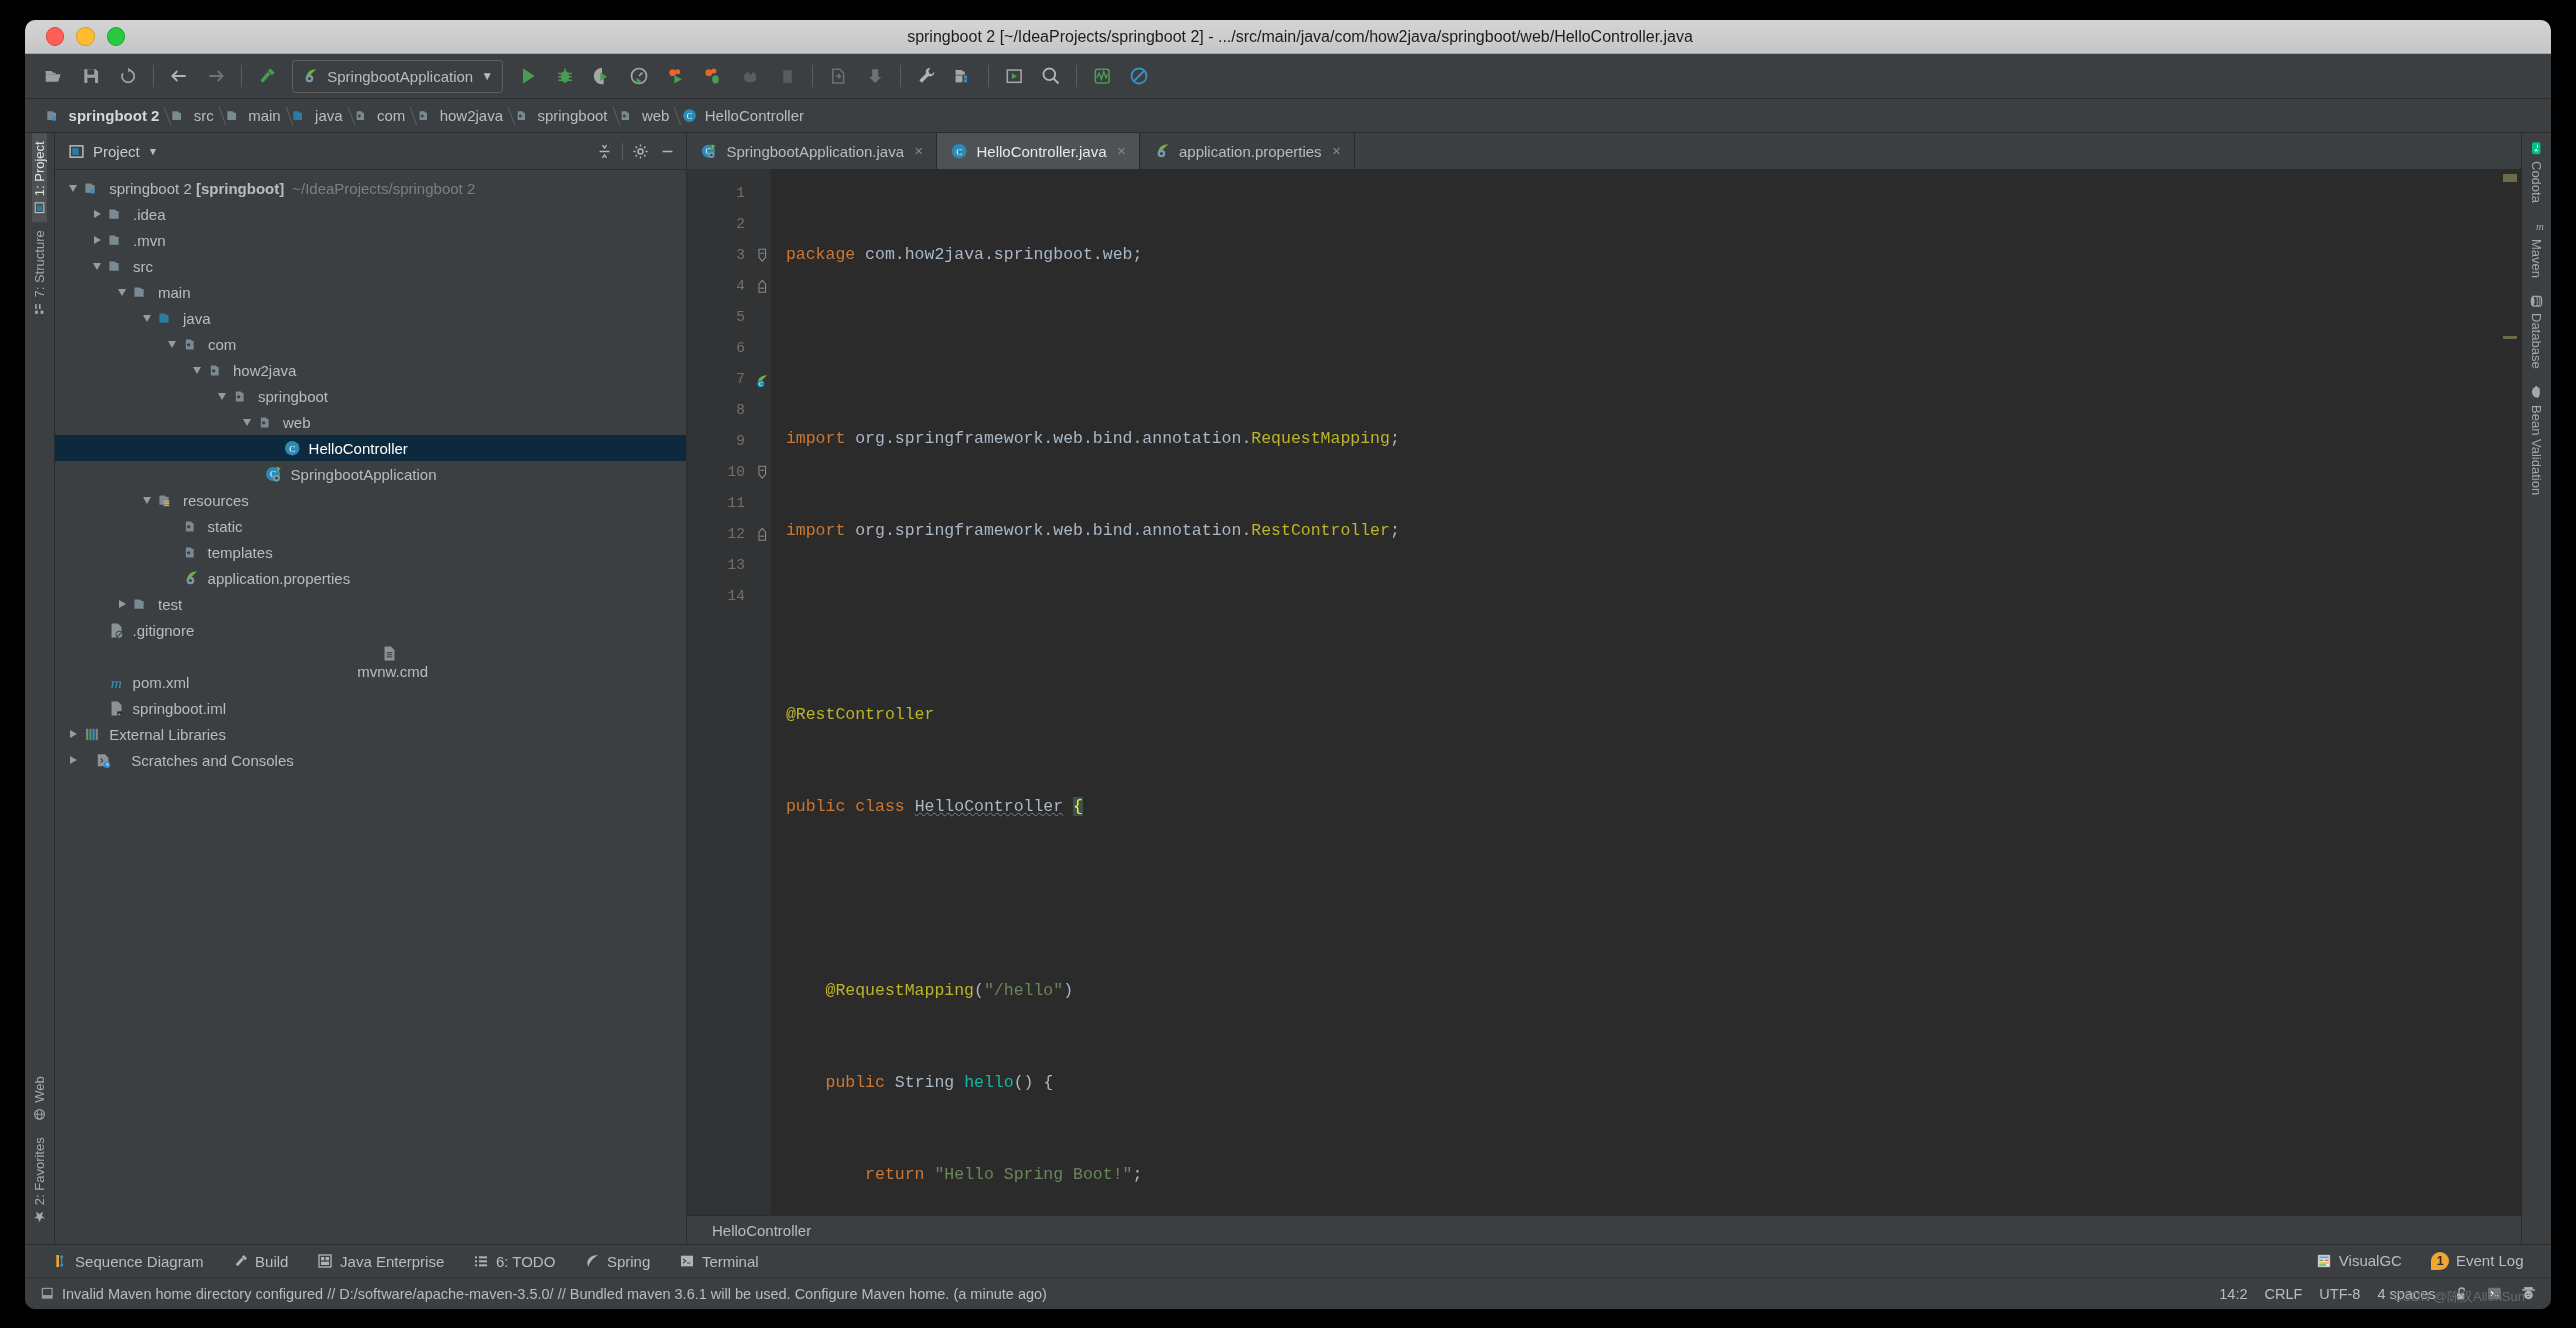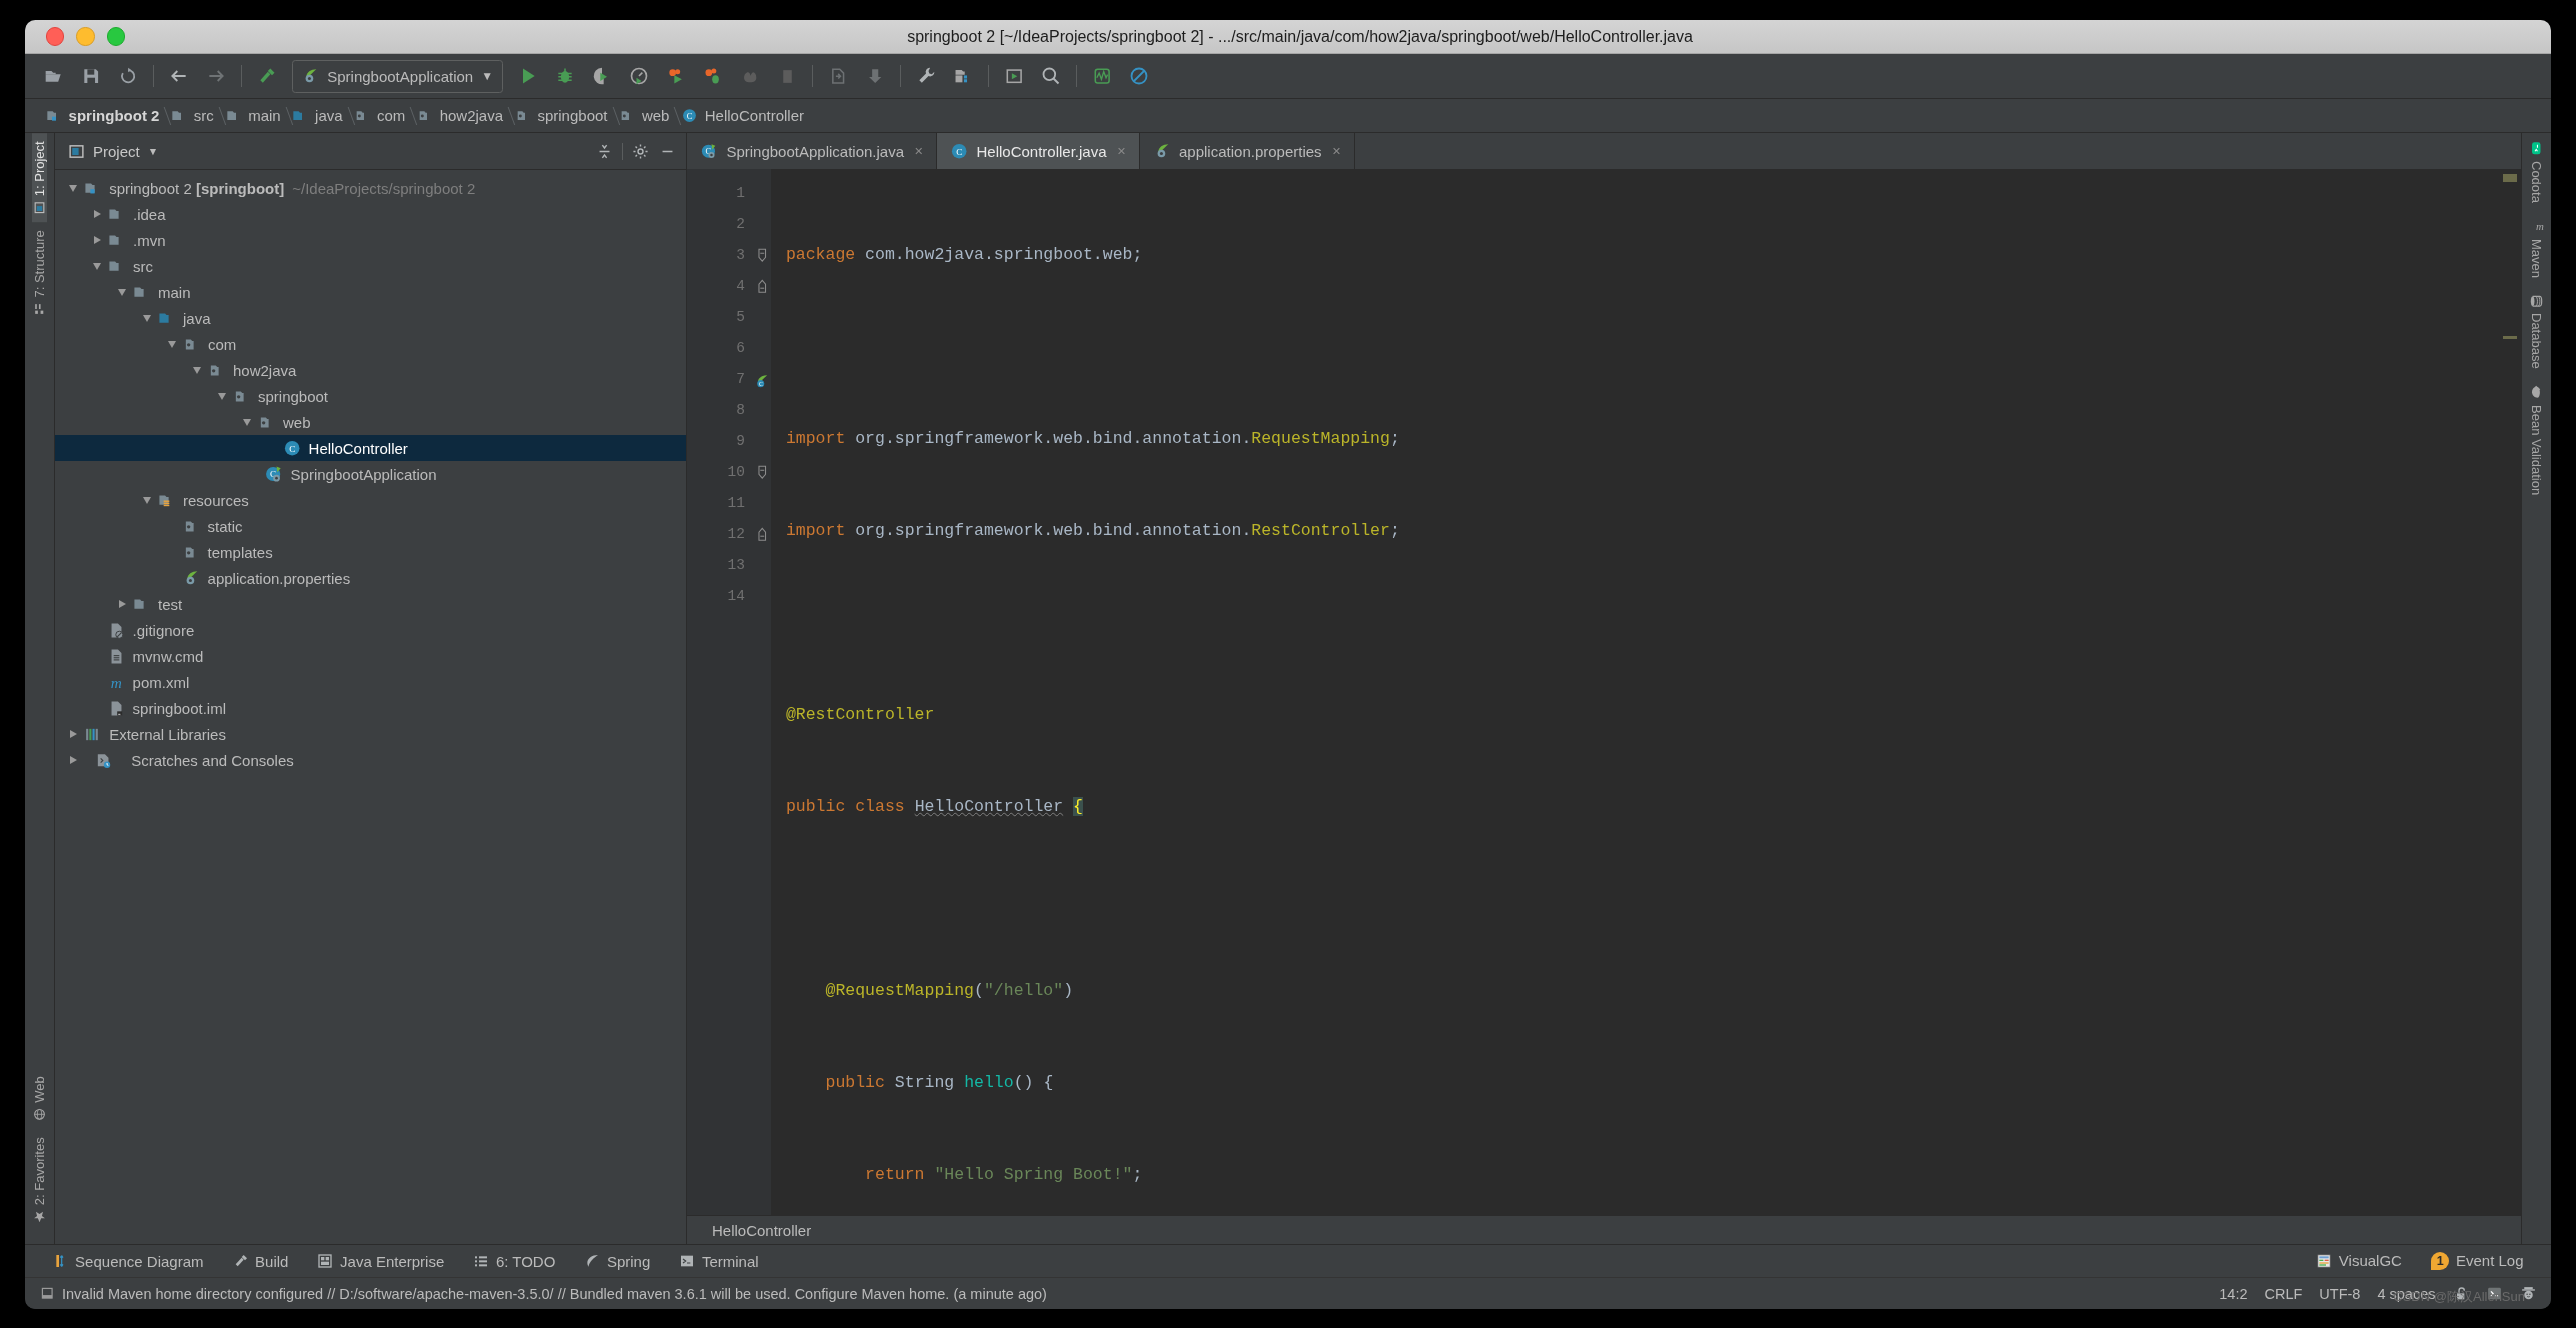--- a/index.html
+++ b/index.html
@@ -688,21 +688,21 @@
               <svg width="17" height="17" viewBox="0 0 24 24">
                 <path d="M5 2h9l5 5v15H5z" fill="#8b9399"></path>
                 <circle cx="16" cy="18" r="5" fill="#8b9399" stroke="#3c3f41" stroke-width="1.4"></circle>
                 <path d="M13 21l6-6" stroke="#3c3f41" stroke-width="1.6"></path>
               </svg>
             </span>
           <span>.gitignore</span>
         </div>
 
 
-        <div class="trow" style="padding-left:51px;">
+        <div class="trow" style="padding-left:51px;flex-direction:column;">
           <span class="ticon">
               <svg width="17" height="17" viewBox="0 0 24 24">
                 <path d="M5 2h9l5 5v15H5z" fill="#8b9399"></path>
                 <rect x="8" y="10" width="8" height="1.6" fill="#3c3f41"></rect>
                 <rect x="8" y="13" width="8" height="1.6" fill="#3c3f41"></rect>
                 <rect x="8" y="16" width="8" height="1.6" fill="#3c3f41"></rect>
               </svg>
             </span>
           <span>mvnw.cmd</span>
         </div>

